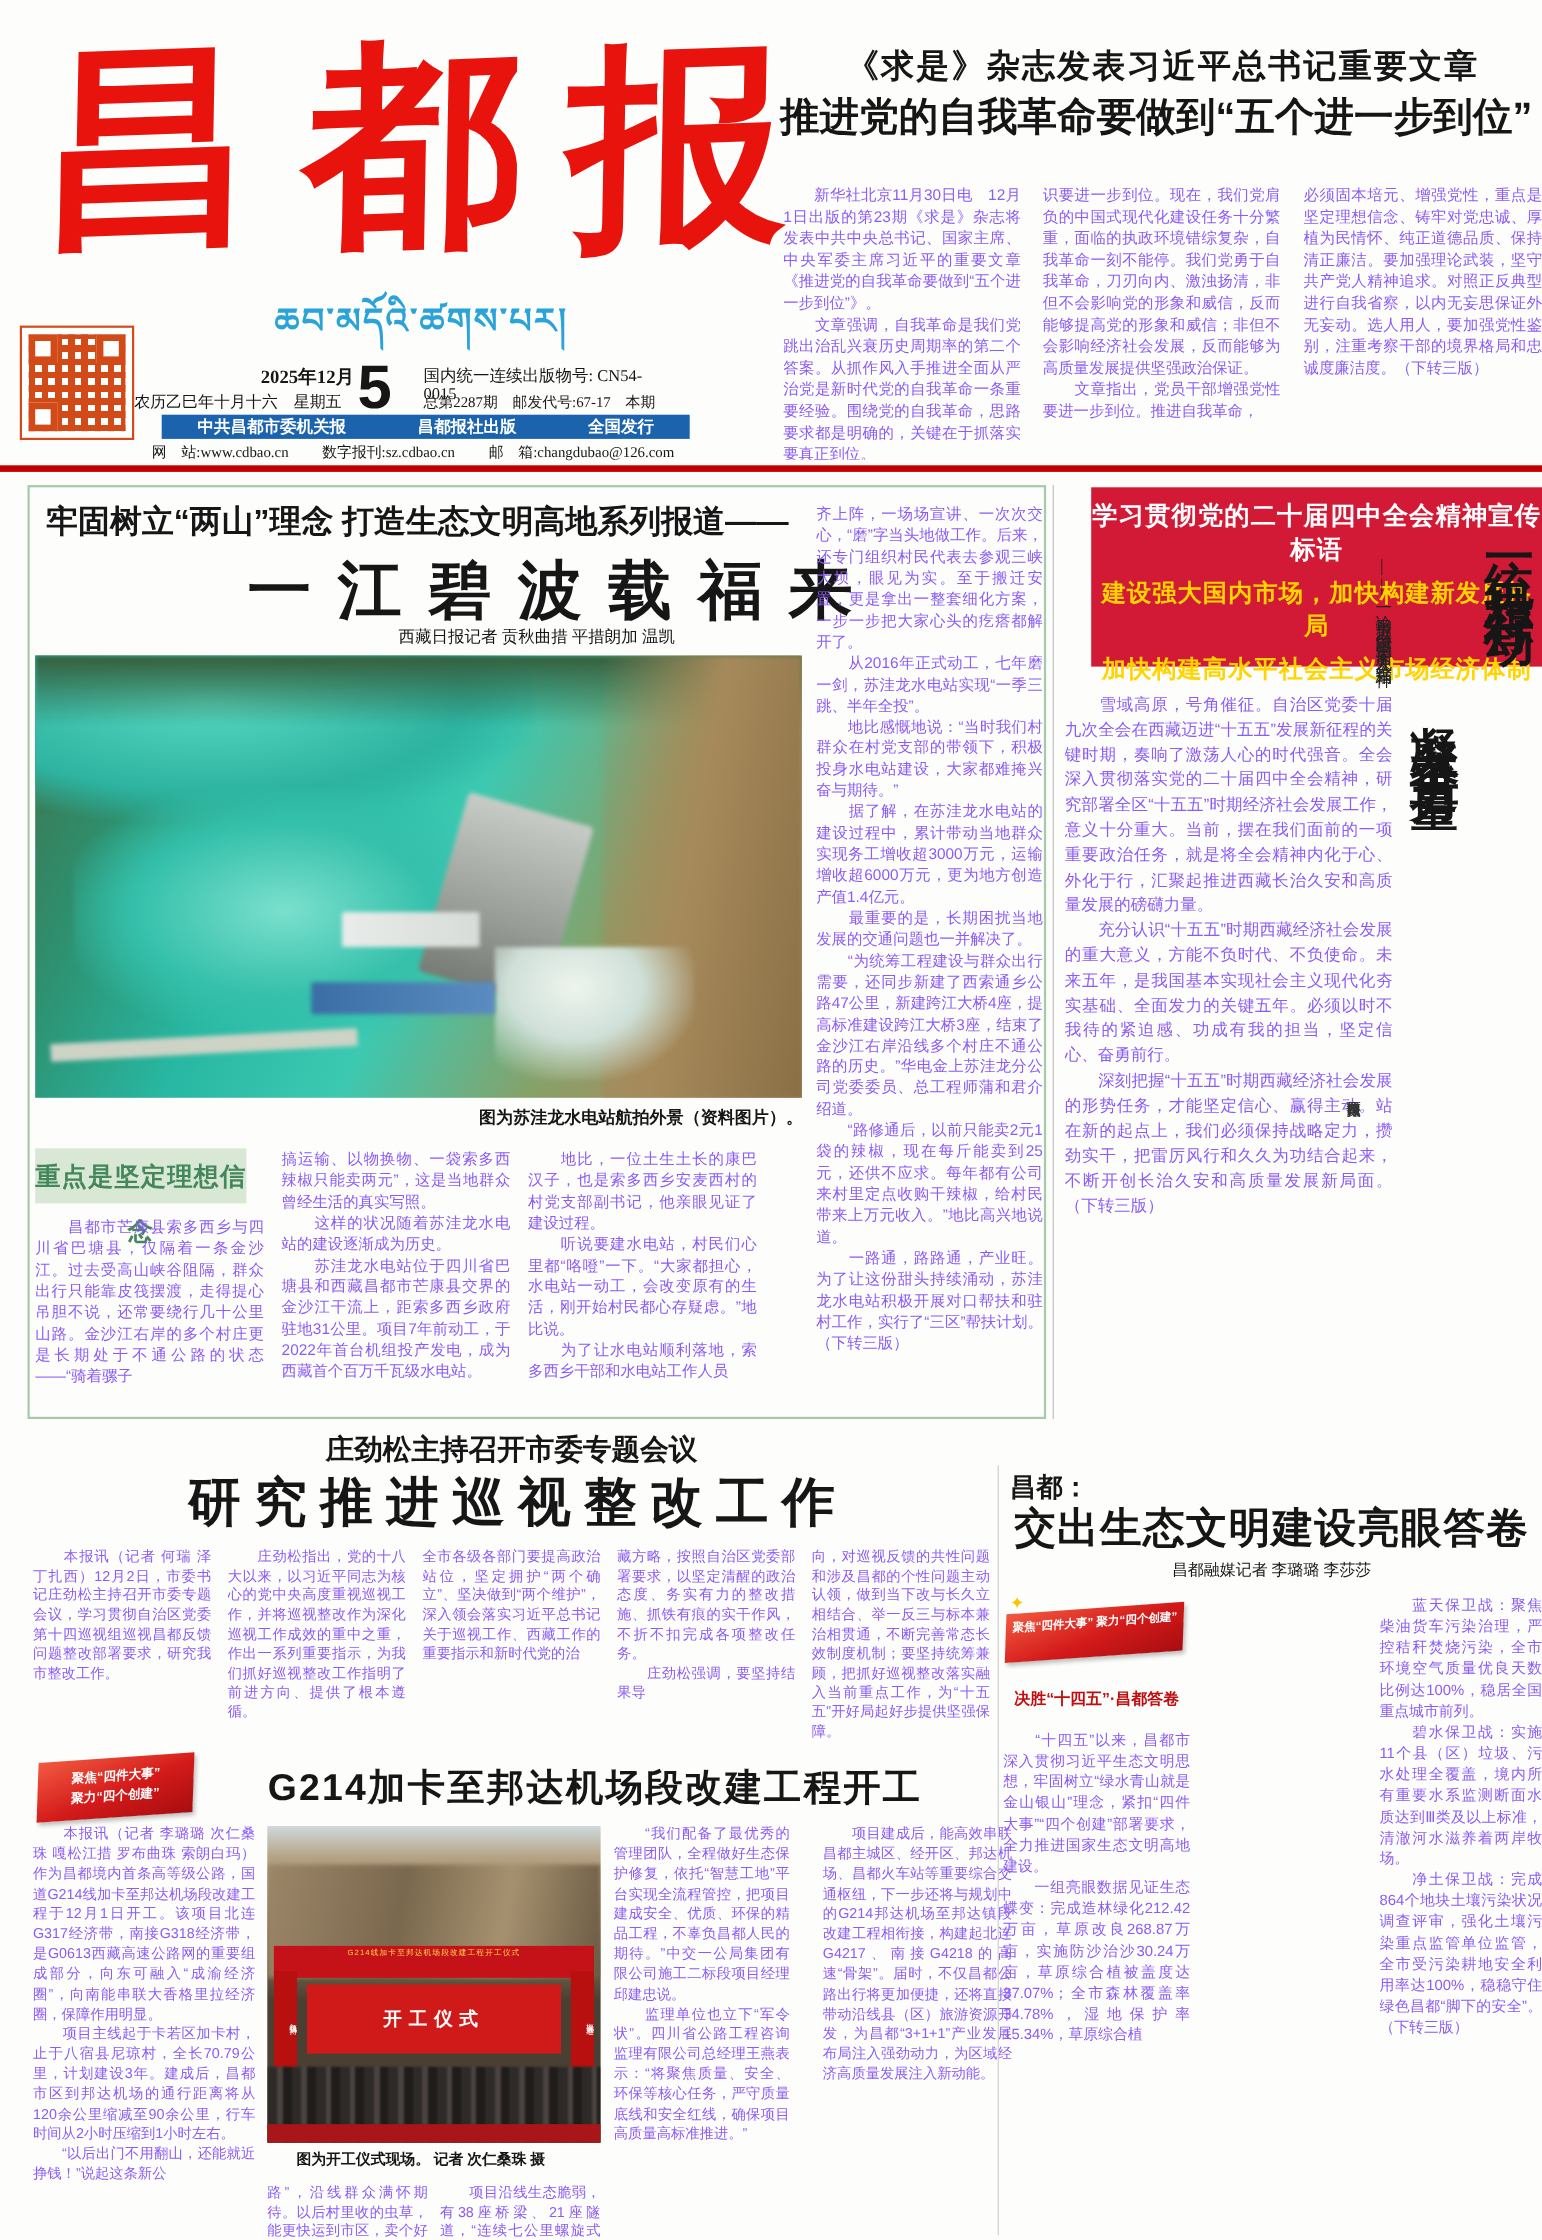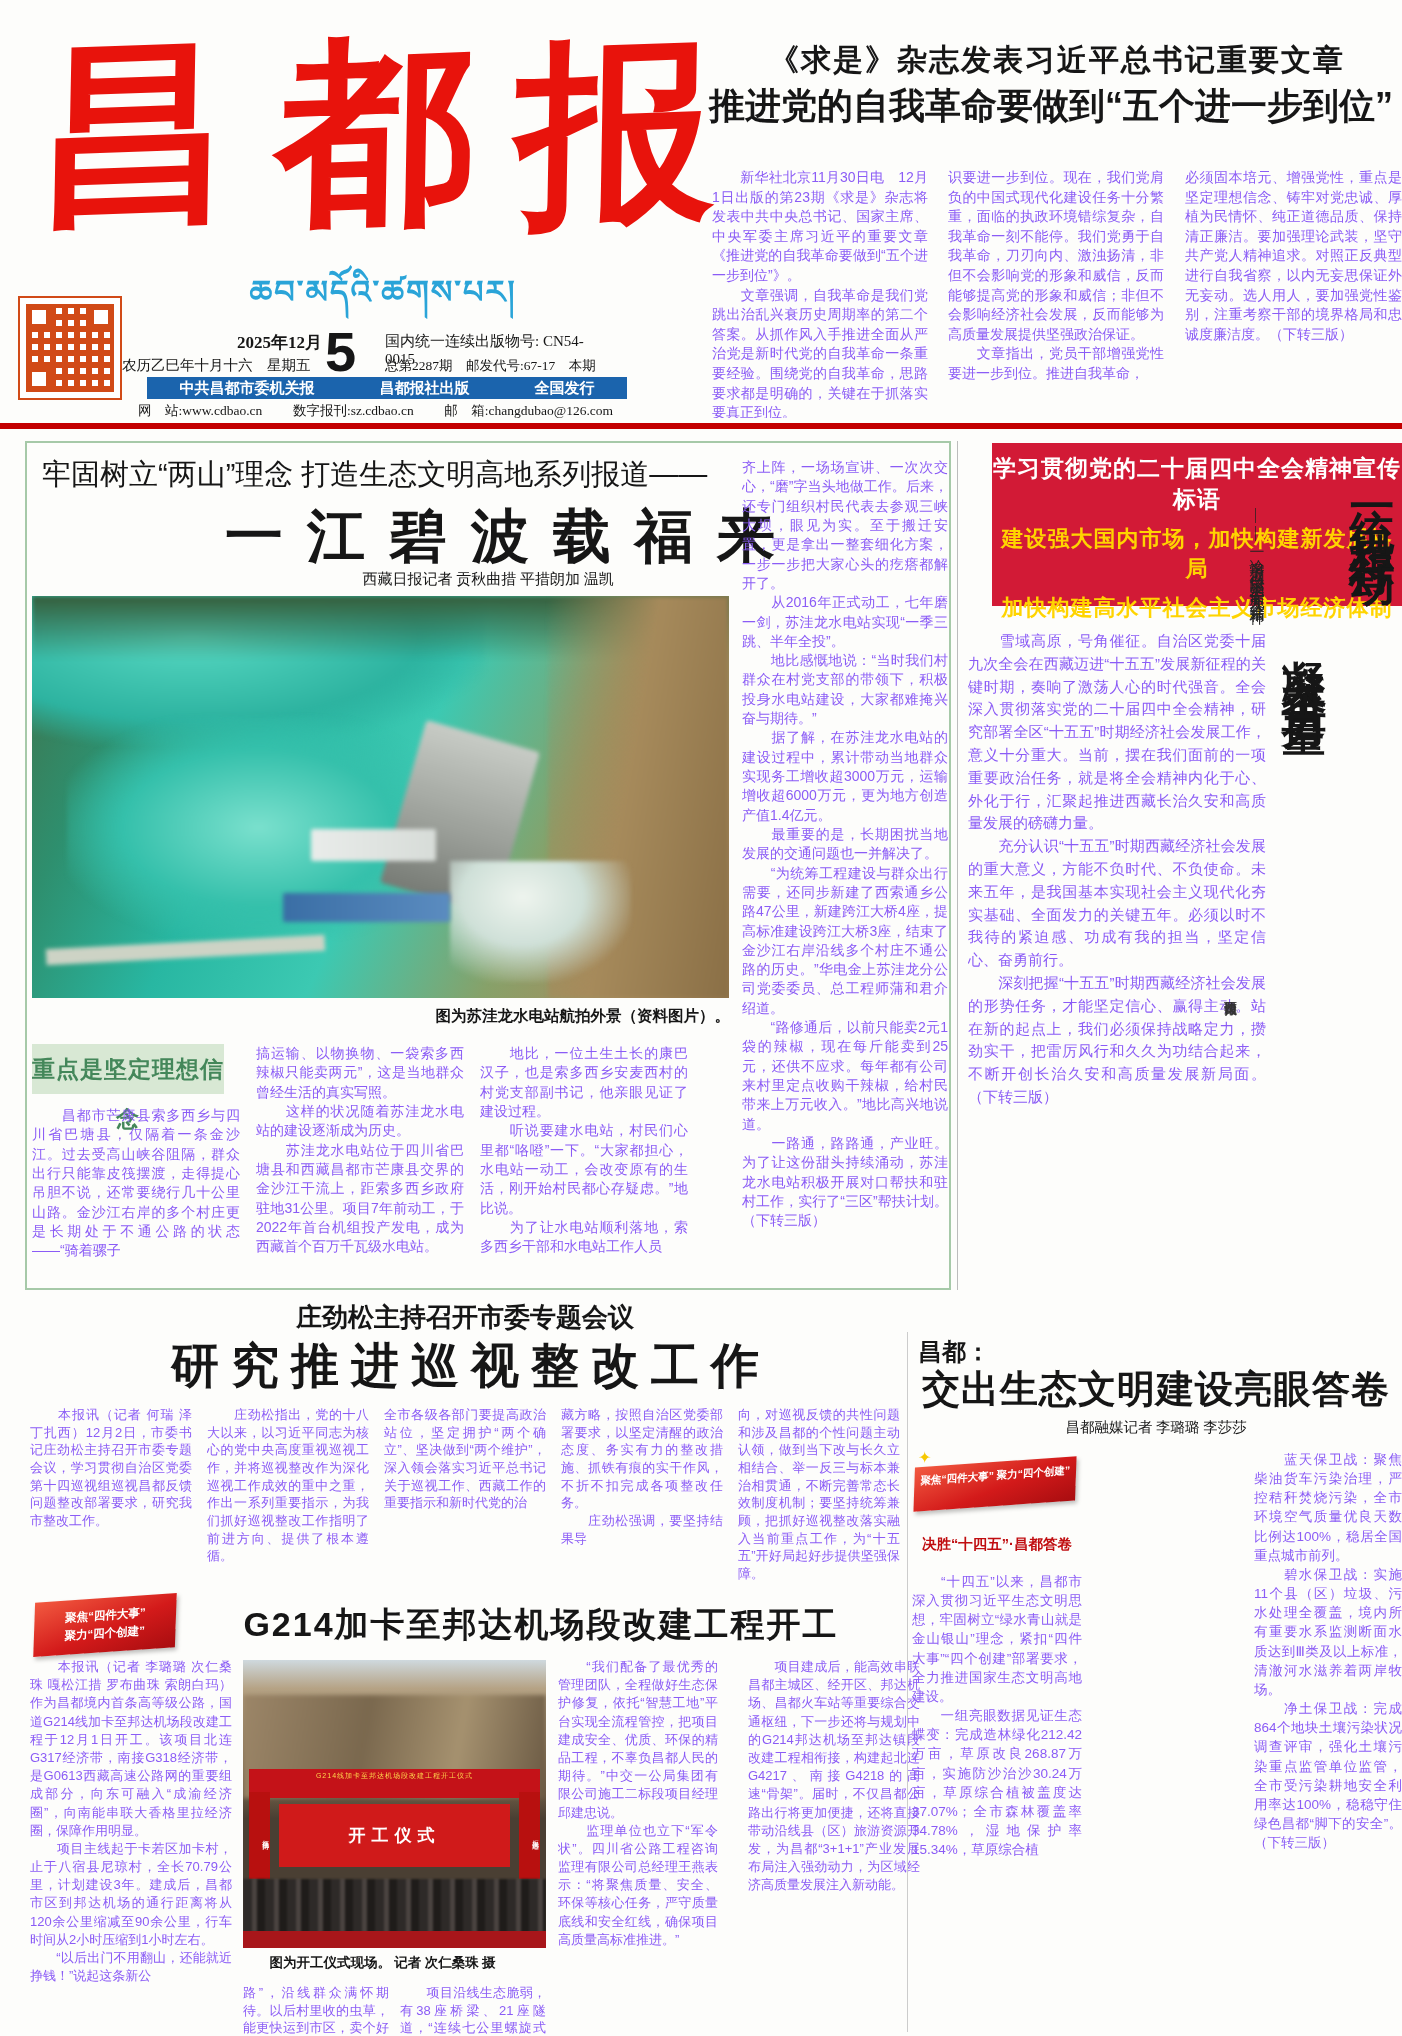--- a/index.html
+++ b/index.html
@@ -31,21 +31,21 @@
   .red-rule { left:0; top:423px; width:1402px; height:6px; background:#c30000; }
 
   
   .ts-kicker { left:712px; top:40px; width:690px; text-align:center; font-size:30px; font-weight:900; letter-spacing:2px; }
   .ts-headline { left:700px; top:82px; width:702px; text-align:center; font-size:36px; font-weight:900; letter-spacing:0px; }
   .ts-col { top:168px; height:250px; font-size:14px; line-height:1.4; }
   .ts-c0 { left:712px; width:216px; } .ts-c1 { left:948px; width:216px; } .ts-c2 { left:1185px; width:217px; }
 
   
   .green-box { left:25px; top:441px; width:926px; height:849px; border:2px solid #a6c9a8; }
-  .ms-kicker { left:42px; top:455px; width:900px; font-size:29px; font-weight:400; }
+  .ms-kicker { left:42px; top:455px; width:900px; font-size:29px; font-weight:700; }
   .ms-headline { left:25px; top:498px; width:926px; text-align:center; font-size:58px; font-weight:900; letter-spacing:24px; text-indent:24px;padding-left:24px; }
   .ms-byline { left:25px; top:570px; width:926px; text-align:center; font-size:15px; }
   .photo { overflow:hidden; position:absolute; }
   .dam-photo { left:32px; top:596px; width:697px; height:402px; background:linear-gradient(115deg,#41724b 0%,#2e8f6e 16%,#28b7a2 34%,#3cc9b2 52%,#87a169 72%,#a98c5e 88%,#94764d 100%); }
   .dam-photo .layer { position:absolute; filter:blur(2px); }
   .ms-caption { left:300px; top:1006px; width:430px; text-align:right; font-size:15.5px; font-weight:bold; }
   .eco-label { left:32px; top:1044px; width:192px; height:50px; line-height:50px; text-align:center; background:#d8e8d4; color:#44875a; font-size:23px; font-weight:900; letter-spacing:1px; }
   .ms-col { font-size:14px; line-height:1.38; }
   .ms-c0 { left:32px;  top:1106px; width:208px; height:180px; }
   .ms-c1 { left:256px; top:1044px; width:208px; height:244px; }

